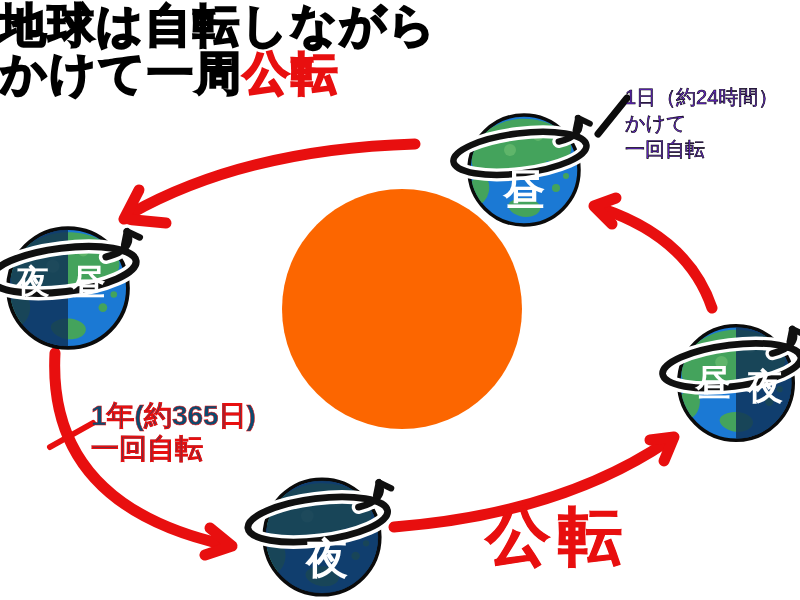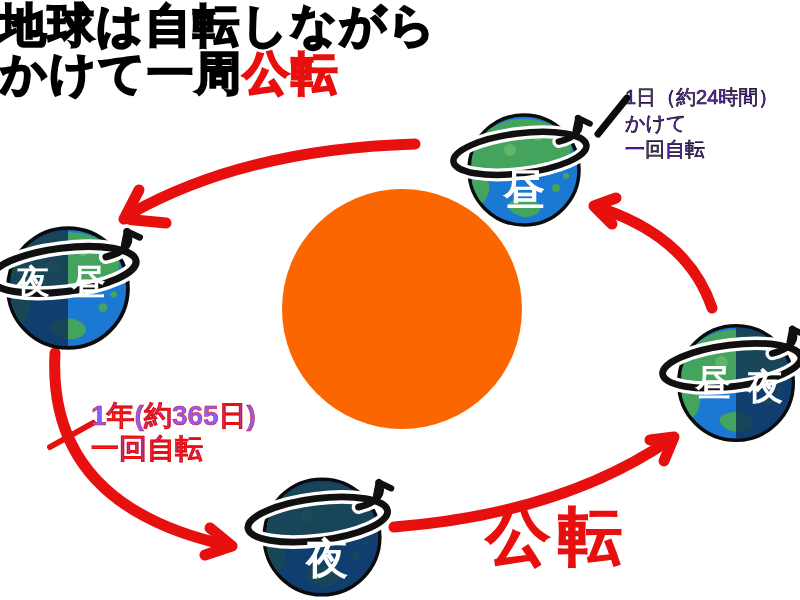--- a/index.html
+++ b/index.html
@@ -13,21 +13,21 @@
     font-size:46px;font-weight:900;line-height:1.04;color:#000;
     -webkit-text-stroke:2.2px #000;letter-spacing:2px;white-space:nowrap;
   }
   .title .hl{color:#e80f0f;-webkit-text-stroke:2.2px #e80f0f;}
   .anno-rotation{
     position:absolute;left:625px;top:84px;color:#6d28d9;
     font-size:20px;font-weight:400;line-height:1.3;
     -webkit-text-stroke:0.6px #000;white-space:nowrap;
   }
   .anno-revolution{
-    position:absolute;left:91px;top:399px;color:#8b5cf6;
+    position:absolute;left:91px;top:399px;color:#0c4a6e;
     font-size:28px;font-weight:700;line-height:1.18;
     -webkit-text-stroke:0.5px #e80f0f;white-space:nowrap;
   }
   .revolution-big{
     position:absolute;left:486px;top:504px;color:#e80f0f;
     font-size:64px;font-weight:700;letter-spacing:8px;line-height:1;
     -webkit-text-stroke:1px #e80f0f;white-space:nowrap;
   }
   .earth-label{fill:#ffffff;font-weight:700;text-anchor:middle;
     font-family:"Liberation Sans","DejaVu Sans",sans-serif;}

